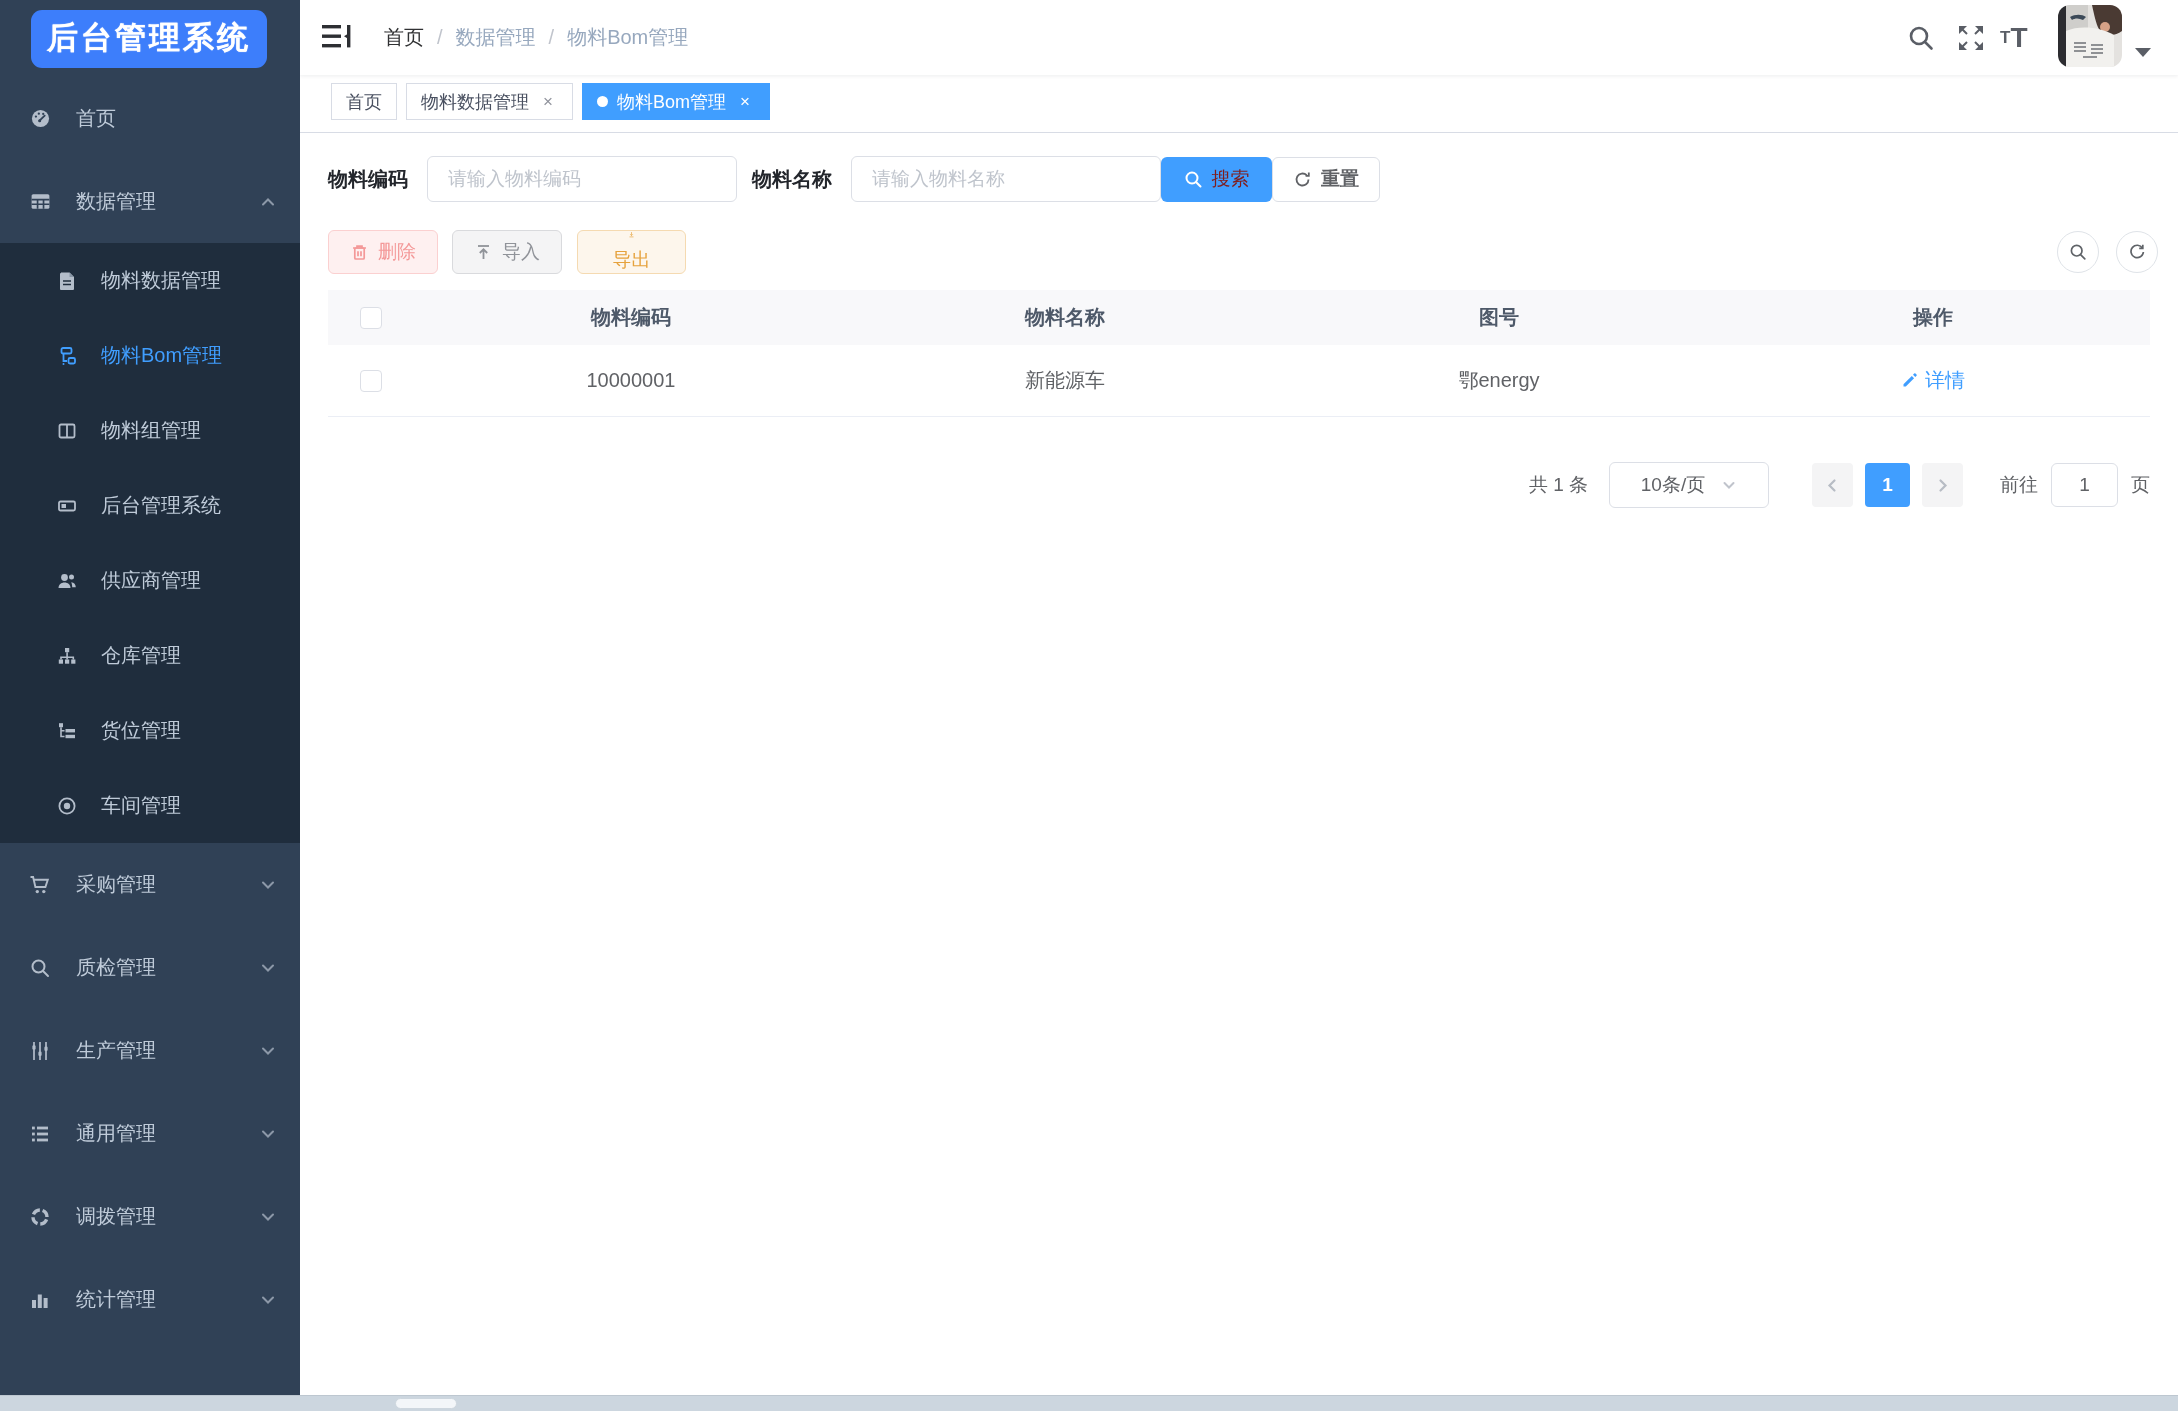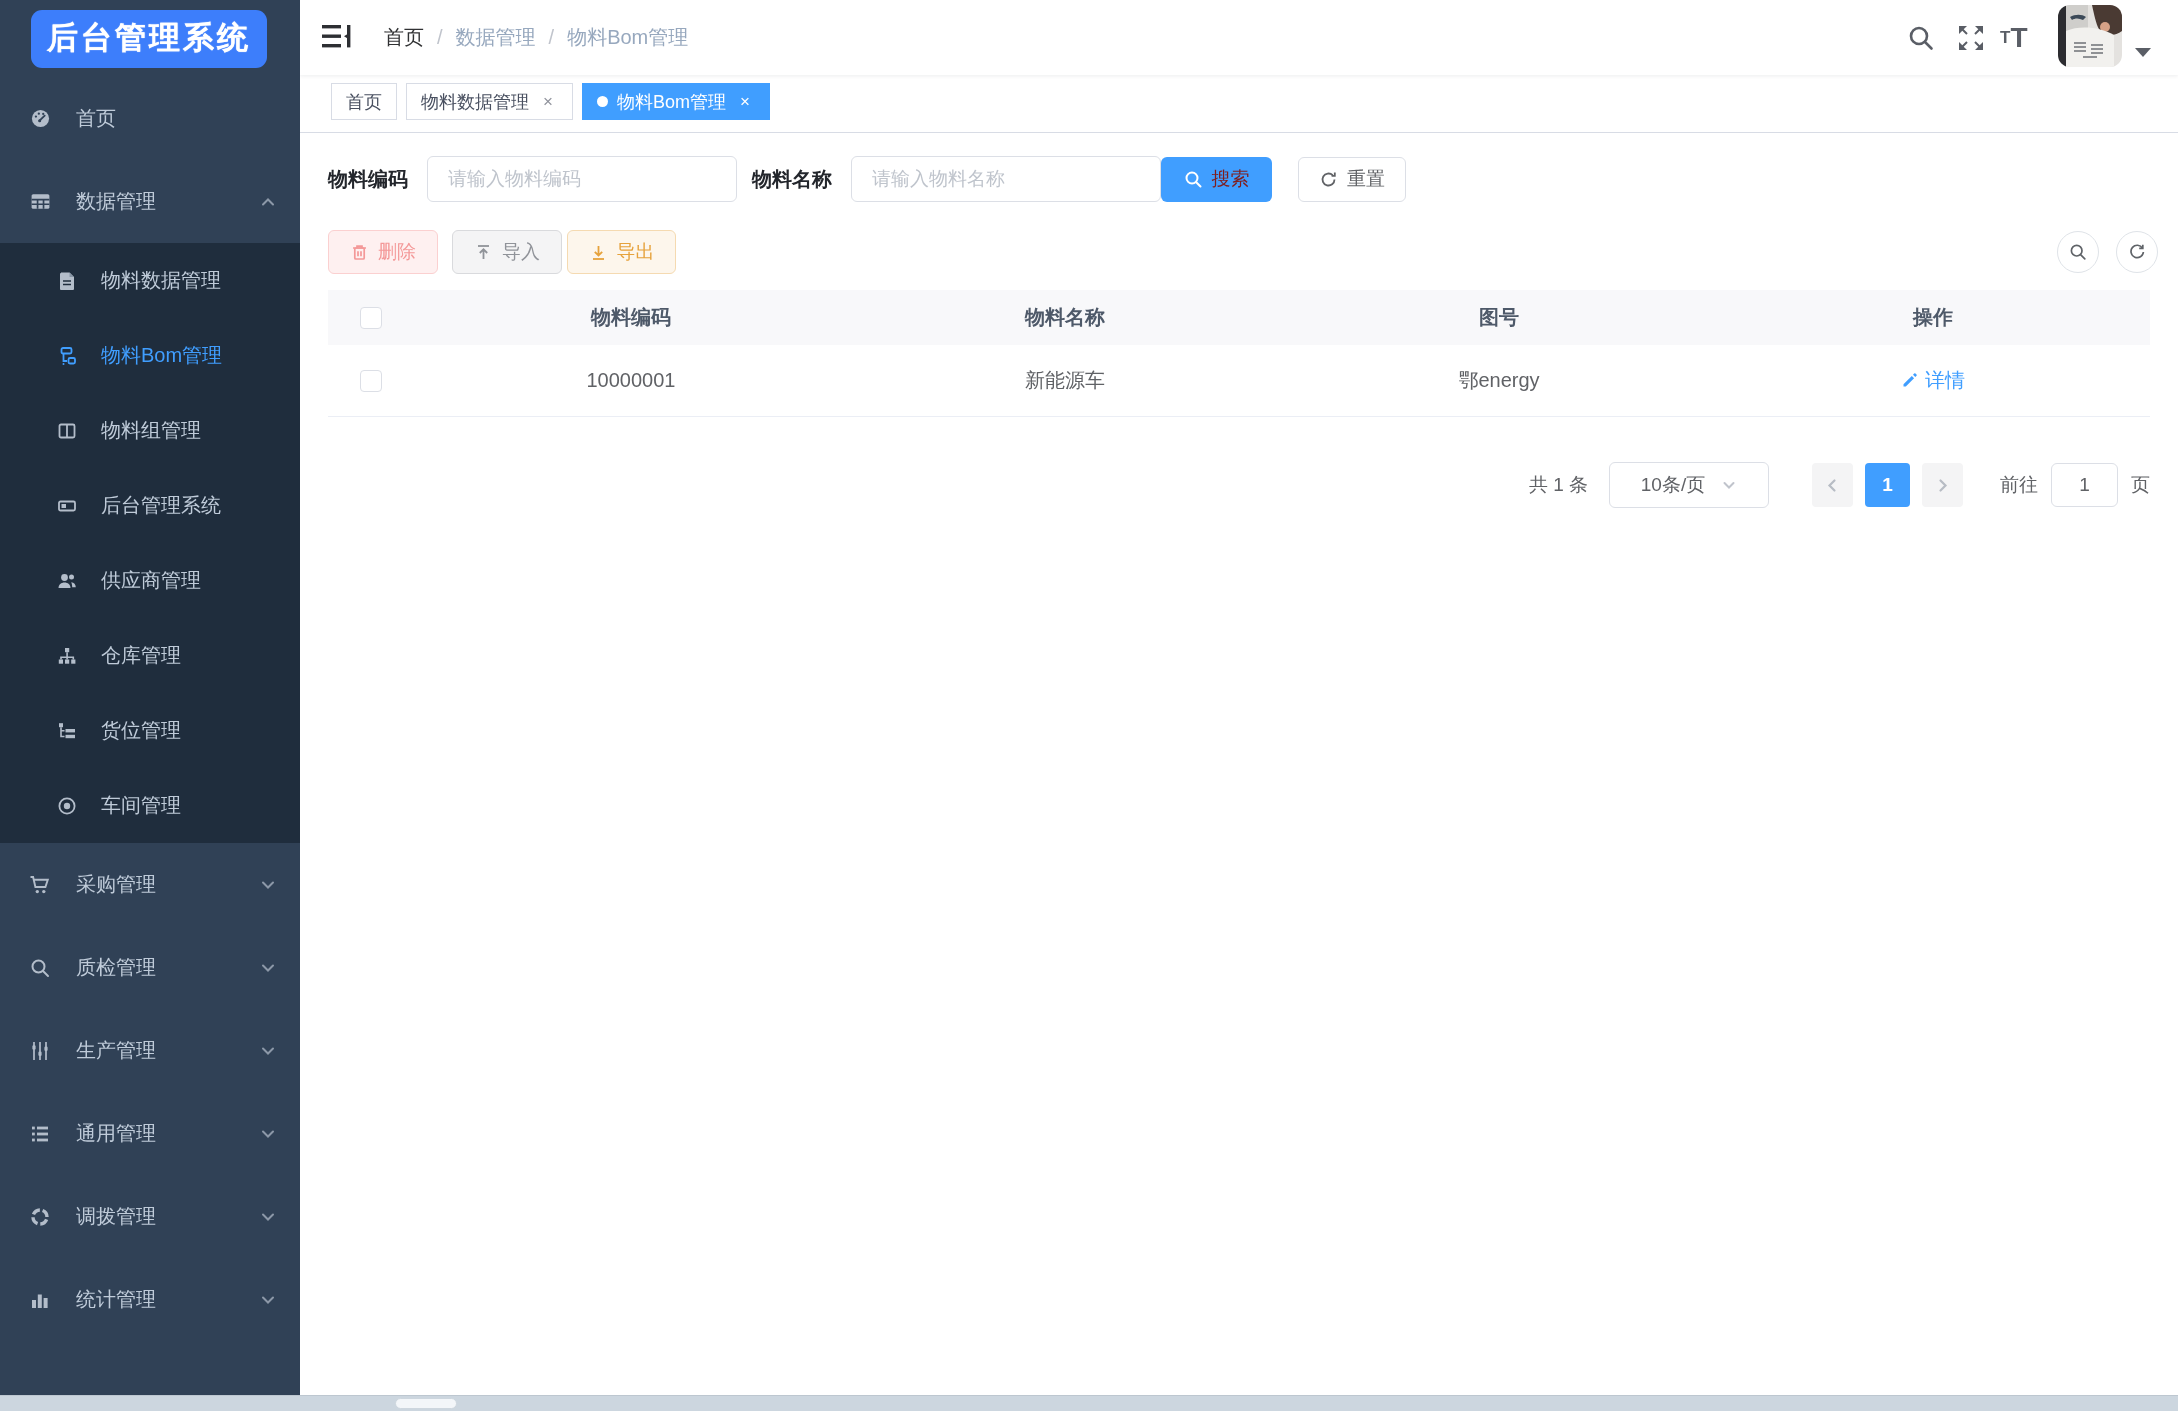--- a/index.html
+++ b/index.html
@@ -46,26 +46,26 @@
 
   .content { padding:0 28px; }
 
   .filter-row { display:flex; align-items:center; margin-top:23px; height:46px; }
   .f-label { font-size:20px; font-weight:700; color:#23262c; margin-right:19px; white-space:nowrap; }
   .f-input { width:310px; height:46px; border:1px solid #dcdfe6; border-radius:6px; padding:0 20px; font-size:19px; color:#606266; outline:none; font-family:inherit; }
   .f-input::placeholder { color:#bfc4cc; }
   .f-input + .f-label { margin-left:15px; }
   .btn { height:45px; border-radius:6px; display:inline-flex; align-items:center; justify-content:center; gap:9px; font-size:19px; cursor:pointer; border:1px solid transparent; white-space:nowrap; font-family:inherit; background:#fff; }
   .btn-search { background:#409eff; color:#7f1d1d; width:111px; margin-left:0; }
-  .btn-reset { border-color:#dcdfe6; color:#606266; width:108px; margin-left:26px; }
+  .btn-reset { border-color:#dcdfe6; color:#606266; width:108px; margin-left:0;font-weight:bold; }
 
   .toolbar-row { position:relative; display:flex; align-items:center; margin-top:28px; height:44px; }
   .btn-del { background:#fef0f0; border-color:#fbd0d0; color:#f49898; width:110px; height:44px; }
   .btn-imp { background:#f4f4f5; border-color:#d9dadd; color:#909399; width:110px; height:44px; margin-left:14px; }
-  .btn-exp { background:#fdf6ec; border-color:#f5dab1; color:#e6a23c; width:109px; height:44px; margin-left:5px; }
+  .btn-exp { background:#fdf6ec; border-color:#f5dab1; color:#e6a23c; width:109px; height:44px; margin-left:15px;flex-direction:column; }
   .circ { position:absolute; top:1px; width:42px; height:42px; border:1px solid #dfe3e8; border-radius:50%; display:flex; align-items:center; justify-content:center; cursor:pointer; background:#fff; }
   .circ.c-search { left:1729px; }
   .circ.c-refresh { left:1788px; }
 
   .dtable { margin-top:16px; }
   .t-head { display:flex; align-items:center; height:55px; background:#f8f8fa; }
   .t-row { display:flex; align-items:center; height:72px; border-bottom:1px solid #ebeef5; background:#fff; }
   .col-check { width:86px; display:flex; justify-content:center; flex:none; }
   .col { flex:1; text-align:center; font-size:20px; }
   .t-head .col { font-weight:700; color:#4e5969; }

